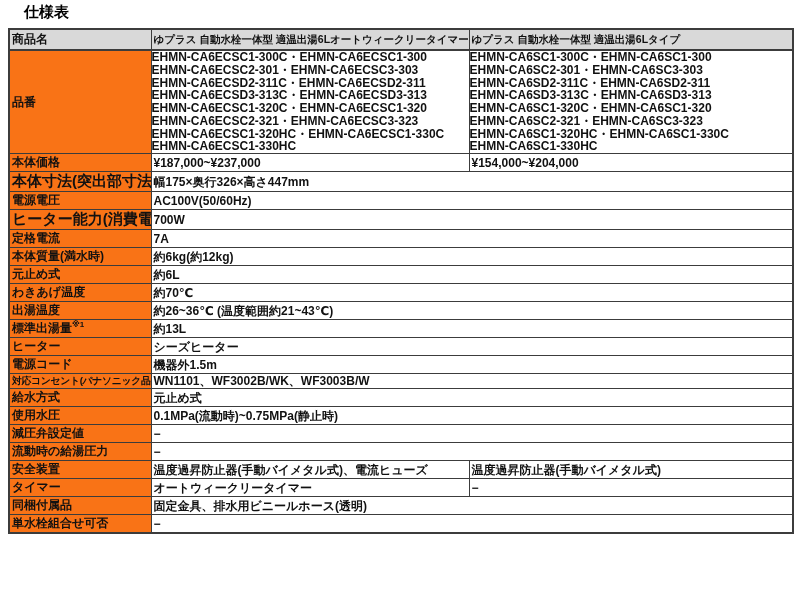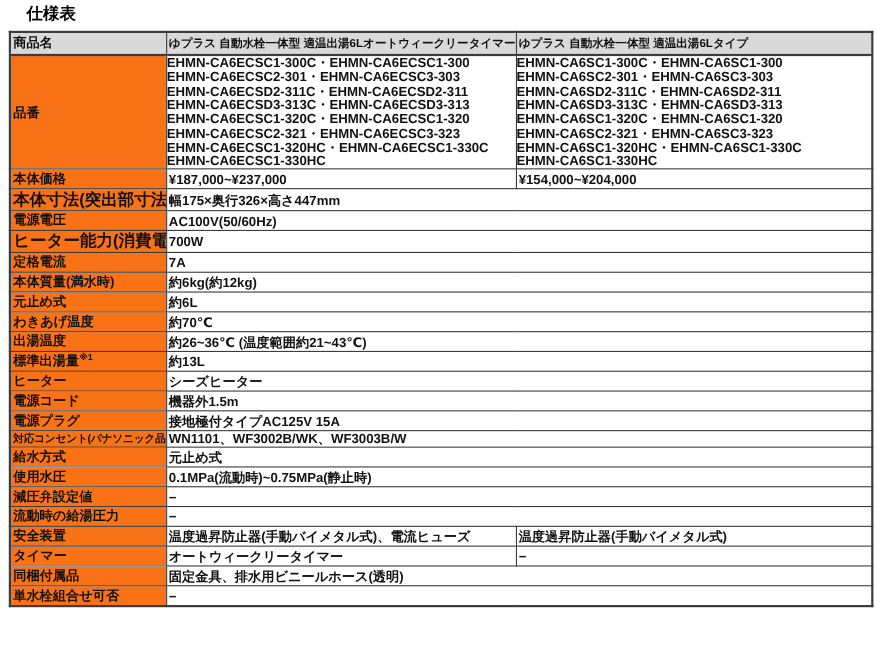--- a/index.html
+++ b/index.html
@@ -113,24 +113,20 @@
     </tr>
     <tr>
       <th class="lbl">ヒーター</th>
       <td class="val" colspan="2">シーズヒーター</td>
     </tr>
     <tr>
       <th class="lbl">電源コード</th>
       <td class="val" colspan="2">機器外1.5m</td>
     </tr>
     <tr>
-      <th class="lbl">電源プラグ</th>
-      <td class="val" colspan="2">接地極付タイプAC125V 15A</td>
-    </tr>
-    <tr>
       <th class="lbl long">対応コンセント(パナソニック品番)</th>
       <td class="val" colspan="2">WN1101、WF3002B/WK、WF3003B/W</td>
     </tr>
     <tr>
       <th class="lbl">給水方式</th>
       <td class="val" colspan="2">元止め式</td>
     </tr>
     <tr>
       <th class="lbl">使用水圧</th>
       <td class="val" colspan="2">0.1MPa(流動時)~0.75MPa(静止時)</td>

